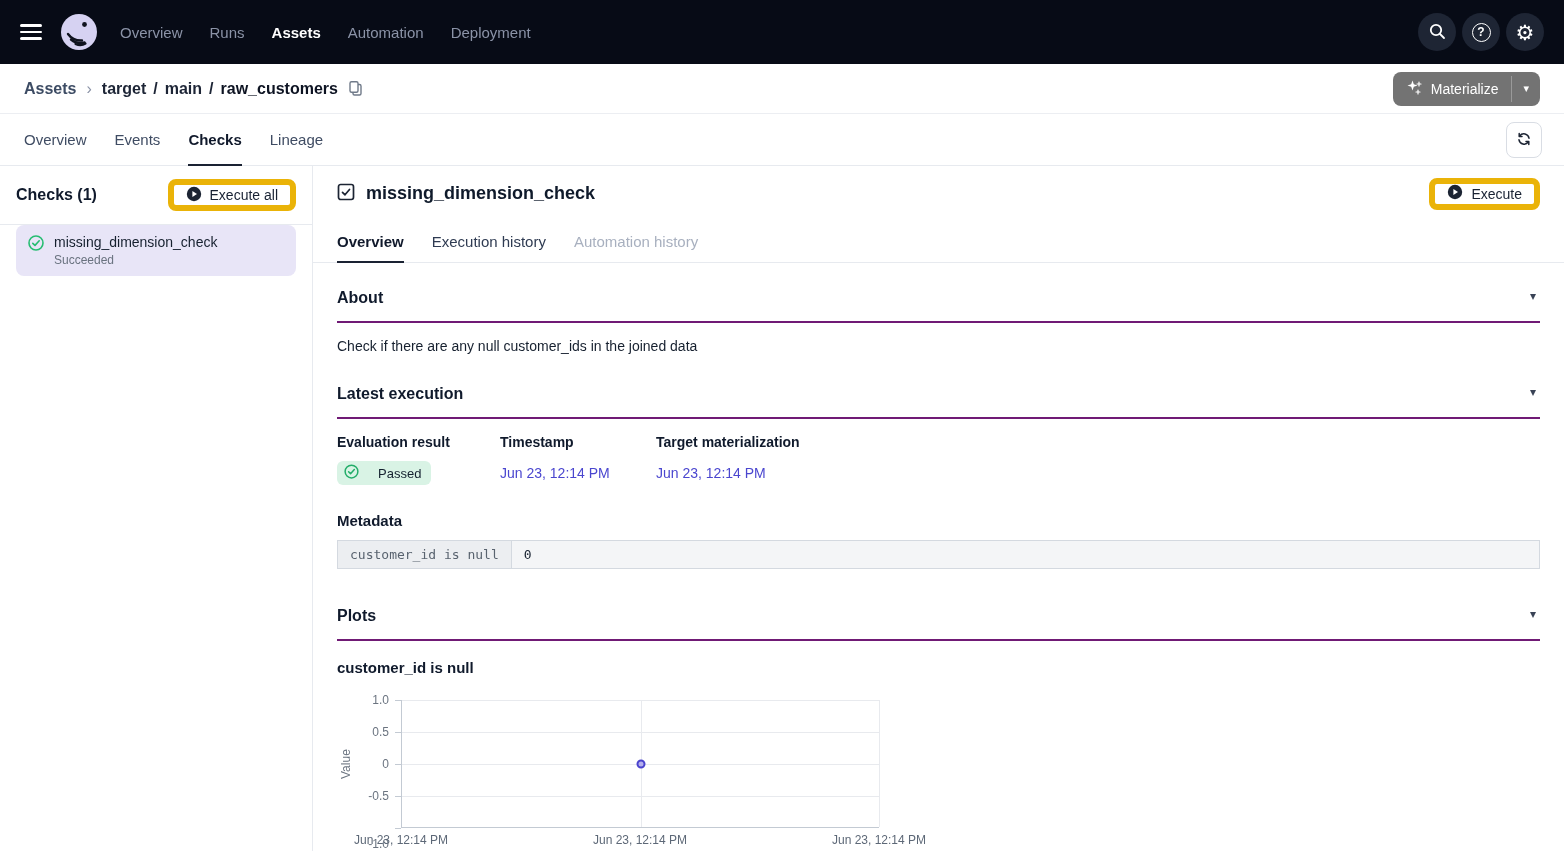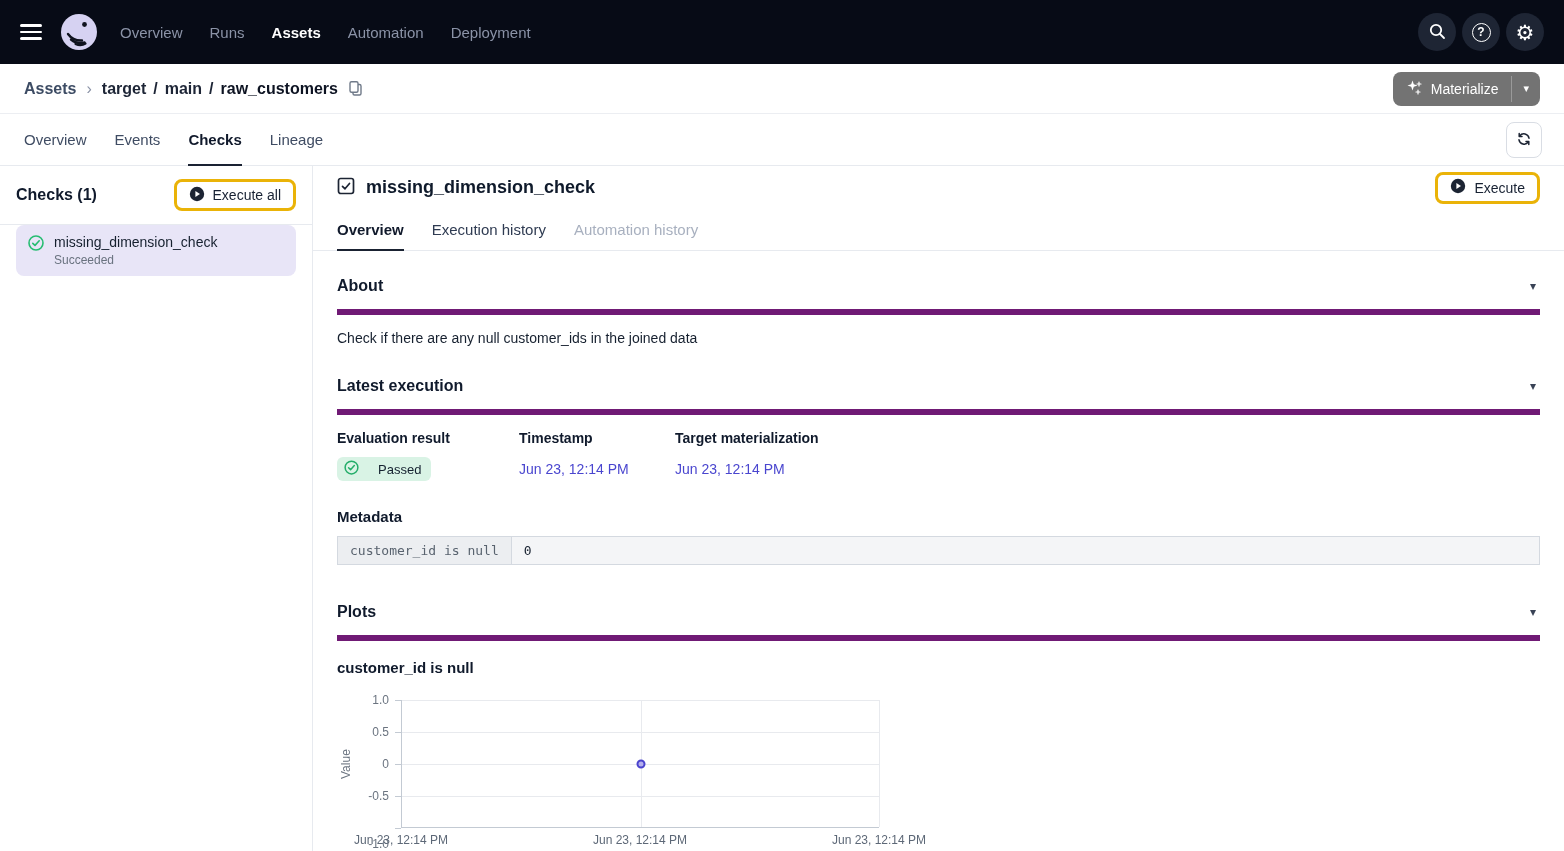--- a/index.html
+++ b/index.html
@@ -51,21 +51,21 @@
   .refresh-btn { position:absolute; right:22px; top:8px; width:36px; height:36px; background:#fff;
     border:1px solid #d9dde4; border-radius:8px; display:flex; align-items:center; justify-content:center; cursor:pointer; }
 
   
   .content { display:flex; height:685px; }
   .checks-panel { width:313px; flex-shrink:0; border-right:1px solid #e7eaef; }
   .panel-header { height:59px; display:flex; align-items:center; justify-content:space-between;
     padding:0 16px; border-bottom:1px solid #e7eaef; }
   .panel-title { font-size:16px; font-weight:700; color:#101a2c; }
   .btn { display:inline-flex; align-items:center; gap:8px; height:32px; padding:0 12px;
-    border:3px solid #eab308; border-radius:8px; background:#fff; font-size:14px; font-weight:500;
+    border:6px solid #eab308; border-radius:8px; background:#fff; font-size:14px; font-weight:500;
     color:#182233; cursor:pointer; font-family:inherit; }
   .filter-box { margin:12px 16px 10px; position:relative; }
   .filter-box input { width:100%; height:32px; border:1px solid #ccd2db; border-radius:8px;
     padding:0 10px 0 31px; font-size:14px; font-family:inherit; color:#1b2434; outline:none; }
   .filter-box input::placeholder { color:#97a0af; }
   .filter-search { position:absolute; left:10px; top:9px; }
   .check-item { margin:0 16px; background:#e8e5f7; border-radius:8px; padding:9px 12px;
     display:flex; gap:10px; cursor:pointer; }
   .check-item .texts { display:flex; flex-direction:column; gap:3px; }
   .check-name { font-size:14px; color:#16202f; }
@@ -77,29 +77,29 @@
   .detail-header { height:60px; display:flex; align-items:center; justify-content:space-between; padding:0 24px; }
   .title-wrap { display:flex; align-items:center; gap:11px; }
   .detail-title { font-size:18px; font-weight:700; color:#0f1a2b; }
   .sub-tabs { display:flex; gap:28px; padding:0 24px; border-bottom:1px solid #e7eaef; }
   .sub-tab { padding:12px 0 11px; font-size:15px; font-weight:500; color:#2f3b52; cursor:pointer;
     border-bottom:2px solid transparent; margin-bottom:-1px; background:none; border-top:none; border-left:none; border-right:none; font-family:inherit;}
   .sub-tab.active { color:#10192b; font-weight:700; border-bottom-color:#1a2232; }
   .sub-tab.dim { color:#a8b0bf; }
   .detail-body { padding:18px 24px 0; }
 
-  .section-head { display:flex; justify-content:space-between; align-items:center;
-    padding:8px 0 14px; border-bottom:6px solid #701a75; }
+  .section-head { display:flex; justify-content:space-between; align-items:flex-start;
+    padding:8px 0 14px; border-bottom:2px solid #701a75; }
   .section-head h2 { font-size:16px; font-weight:700; color:#101a2c; }
   .section-caret { background:none; border:none; cursor:pointer; color:#394356; font-size:12px; padding:0 4px; }
   .section-caret::after { content:"▾"; }
   .about-text { padding:15px 0 23px; font-size:14px; color:#16202f; }
 
   .exec-row { display:flex; margin-top:15px; }
-  .exec-col1 { width:163px; } .exec-col2 { width:156px;margin-left:19px; } .exec-col3 { flex:1; }
+  .exec-col1 { width:163px; } .exec-col2 { width:156px; } .exec-col3 { flex:1; }
   .exec-label { font-size:14px; font-weight:700; color:#101a2c; }
   .exec-values { display:flex; margin-top:11px; align-items:center; }
   .badge { display:inline-flex; align-items:center; gap:19px; background:#d9f3e5; border-radius:6px;
     padding:3px 10px 3px 7px; font-size:13px; font-weight:500; color:#14212f; }
   .ts-link { font-size:14px; color:#4a46cf; text-decoration:none; }
 
   .meta-heading { margin-top:27px; font-size:15px; font-weight:700; color:#101a2c; }
   .meta-table { margin-top:11px; width:100%; border-collapse:collapse; border:1px solid #d4d9e0;
     font-family:"DejaVu Sans Mono", monospace; font-size:13px; }
   .meta-table td { padding:6px 12px; }

